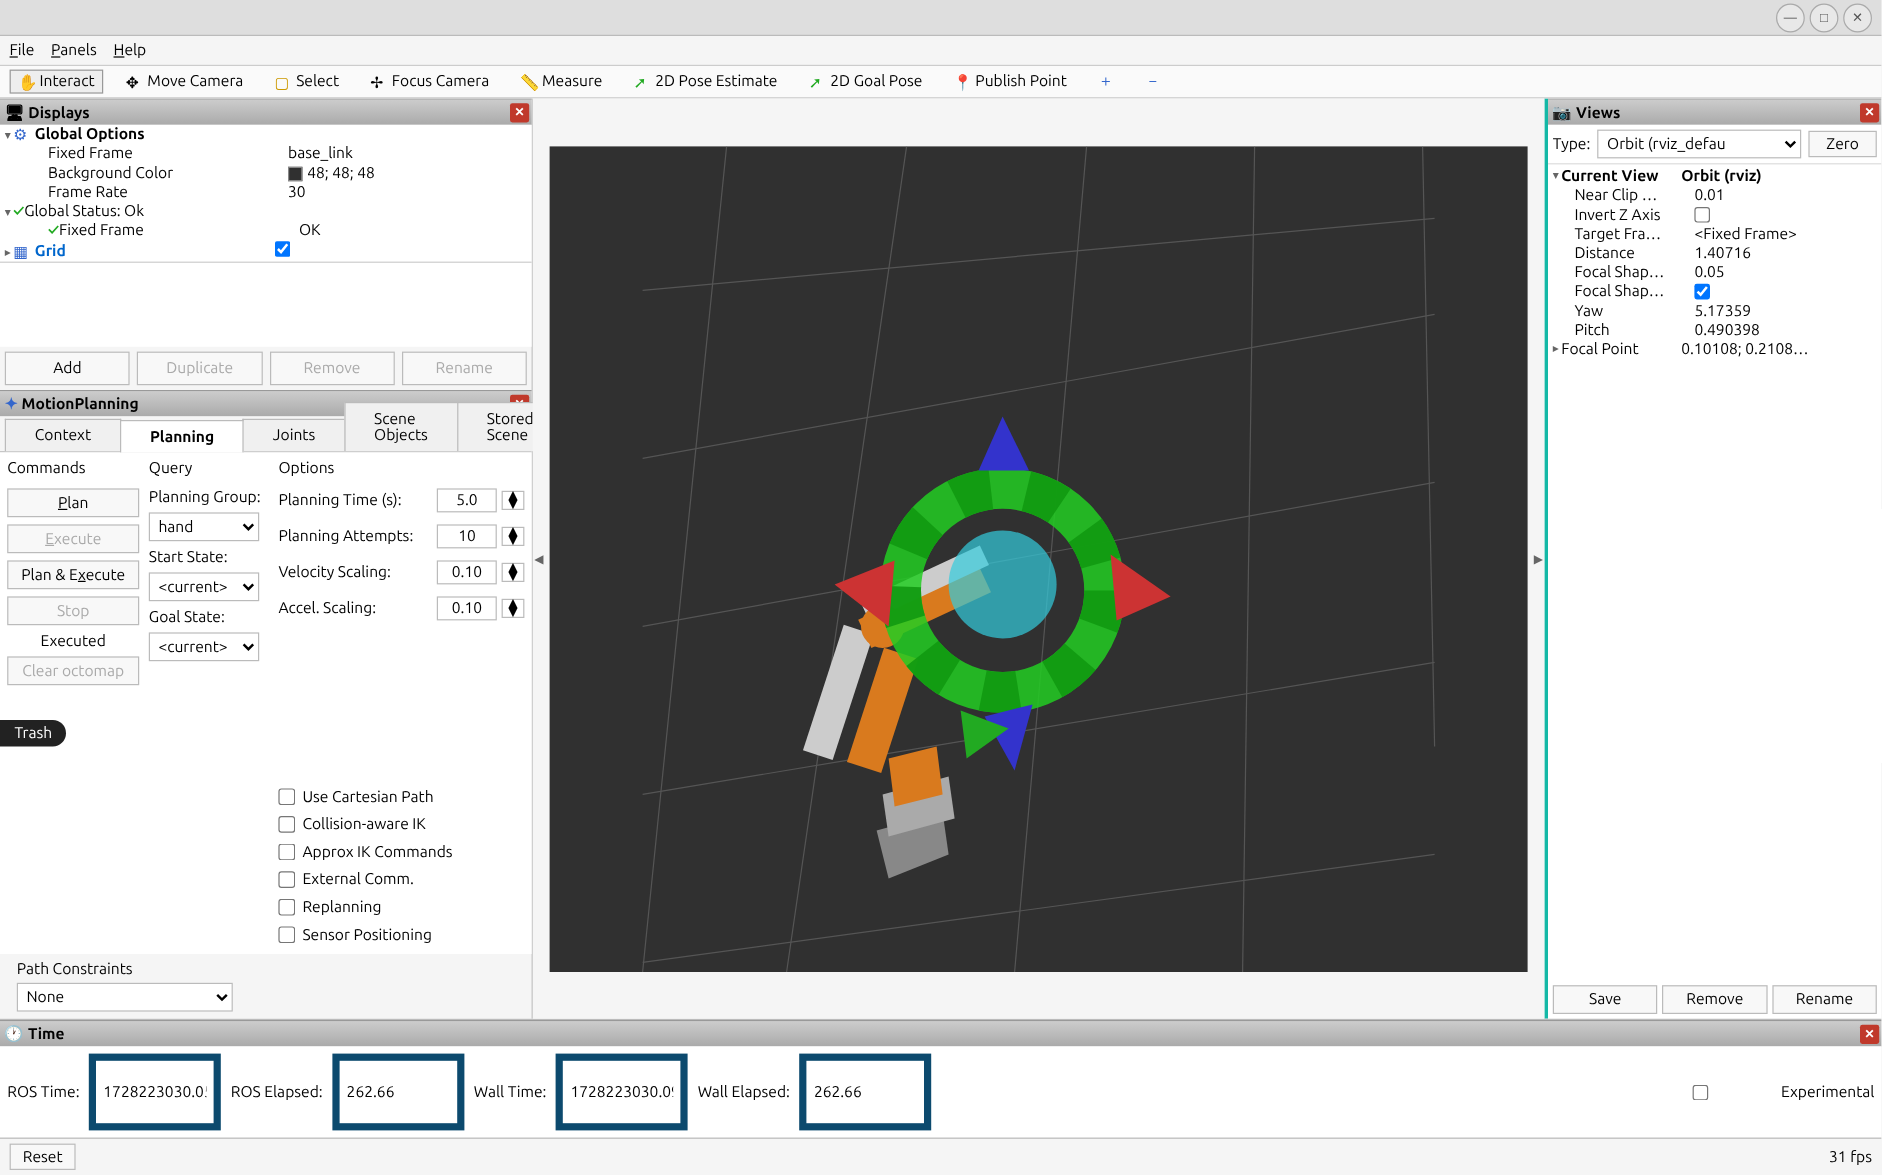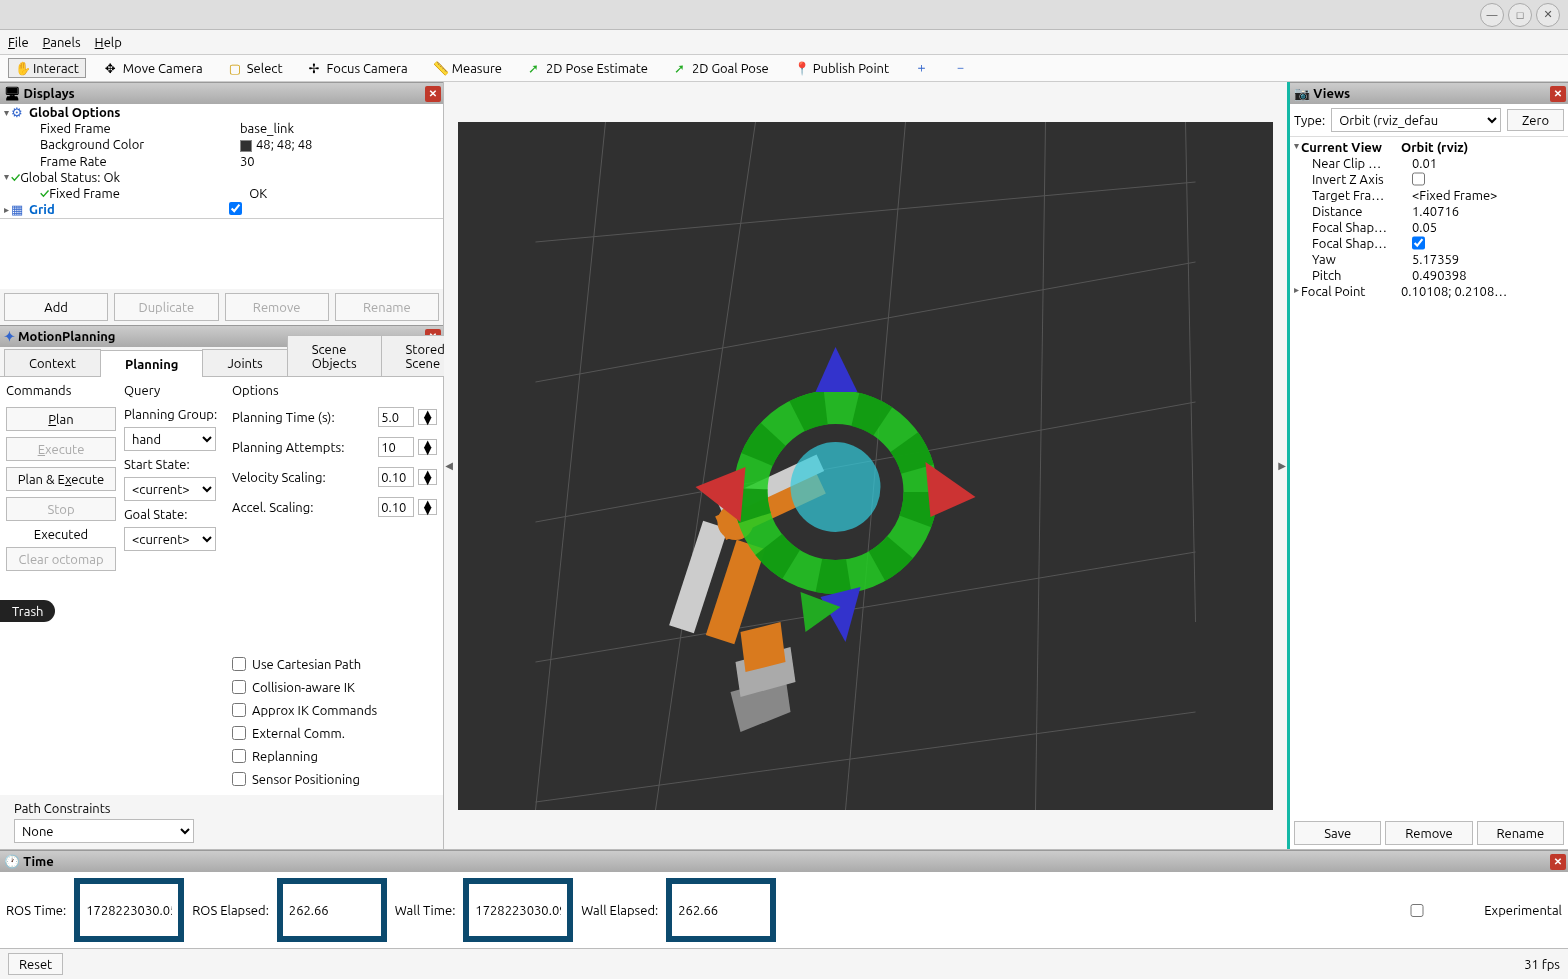--- a/index.html
+++ b/index.html
@@ -33,21 +33,21 @@
 .tab-arrows { margin-left: auto; display: flex; gap: 2px; }
 .tab-arrows span { border: 1px solid #bbb; padding: 2px 4px; cursor: pointer; font-size: 10px; }
 .planning-tab { flex: 1; display: flex; padding: 6px; gap: 8px; background: #fff; }
 .col { display: flex; flex-direction: column; gap: 6px; }
 .col h4 { font-weight: normal; margin-bottom: 4px; }
 .col button { padding: 4px 6px; border: 1px solid #bbb; background: #f8f8f8; cursor: pointer; min-width: 92px; }
 .col button:disabled { color: #aaa; }
 .col select { padding: 3px; border: 1px solid #bbb; width: 92px; background: #fff; }
 .col label { font-size: 13px; }
 .spin-row { display: flex; align-items: center; gap: 4px; margin-bottom: 4px; }
-.spin-row input { width: 36px; padding: 2px; border: 1px solid #bbb; text-align: left; }
+.spin-row input { width: 50px; padding: 2px; border: 1px solid #bbb; text-align: center; }
 .spin-arrows { display: flex; flex-direction: column; font-size: 7px; line-height: 7px; border: 1px solid #bbb; }
 .spin-arrows span { padding: 0 2px; cursor: pointer; }
 .chk-row { display: flex; align-items: center; gap: 6px; margin-bottom: 3px; }
 .chk-row input { width: 14px; height: 14px; }
 .path-constraints { padding: 6px 14px; }
 .path-constraints select { width: 180px; padding: 3px; border: 1px solid #bbb; margin-top: 4px; background: #fff; }
 .trash-pill { position: absolute; left: 0; top: 600px; background: #222; color: #fff; padding: 4px 12px; border-radius: 0 12px 12px 0; z-index: 100; }
 .center-view { flex: 1; display: flex; align-items: center; position: relative; background: #f5f5f5; }
 .splitter { width: 10px; display: flex; align-items: center; justify-content: center; cursor: col-resize; color: #666; font-size: 10px; }
 .viewport3d { flex: 1; height: 688px; background: #303030; position: relative; margin: 4px; overflow: hidden; }

